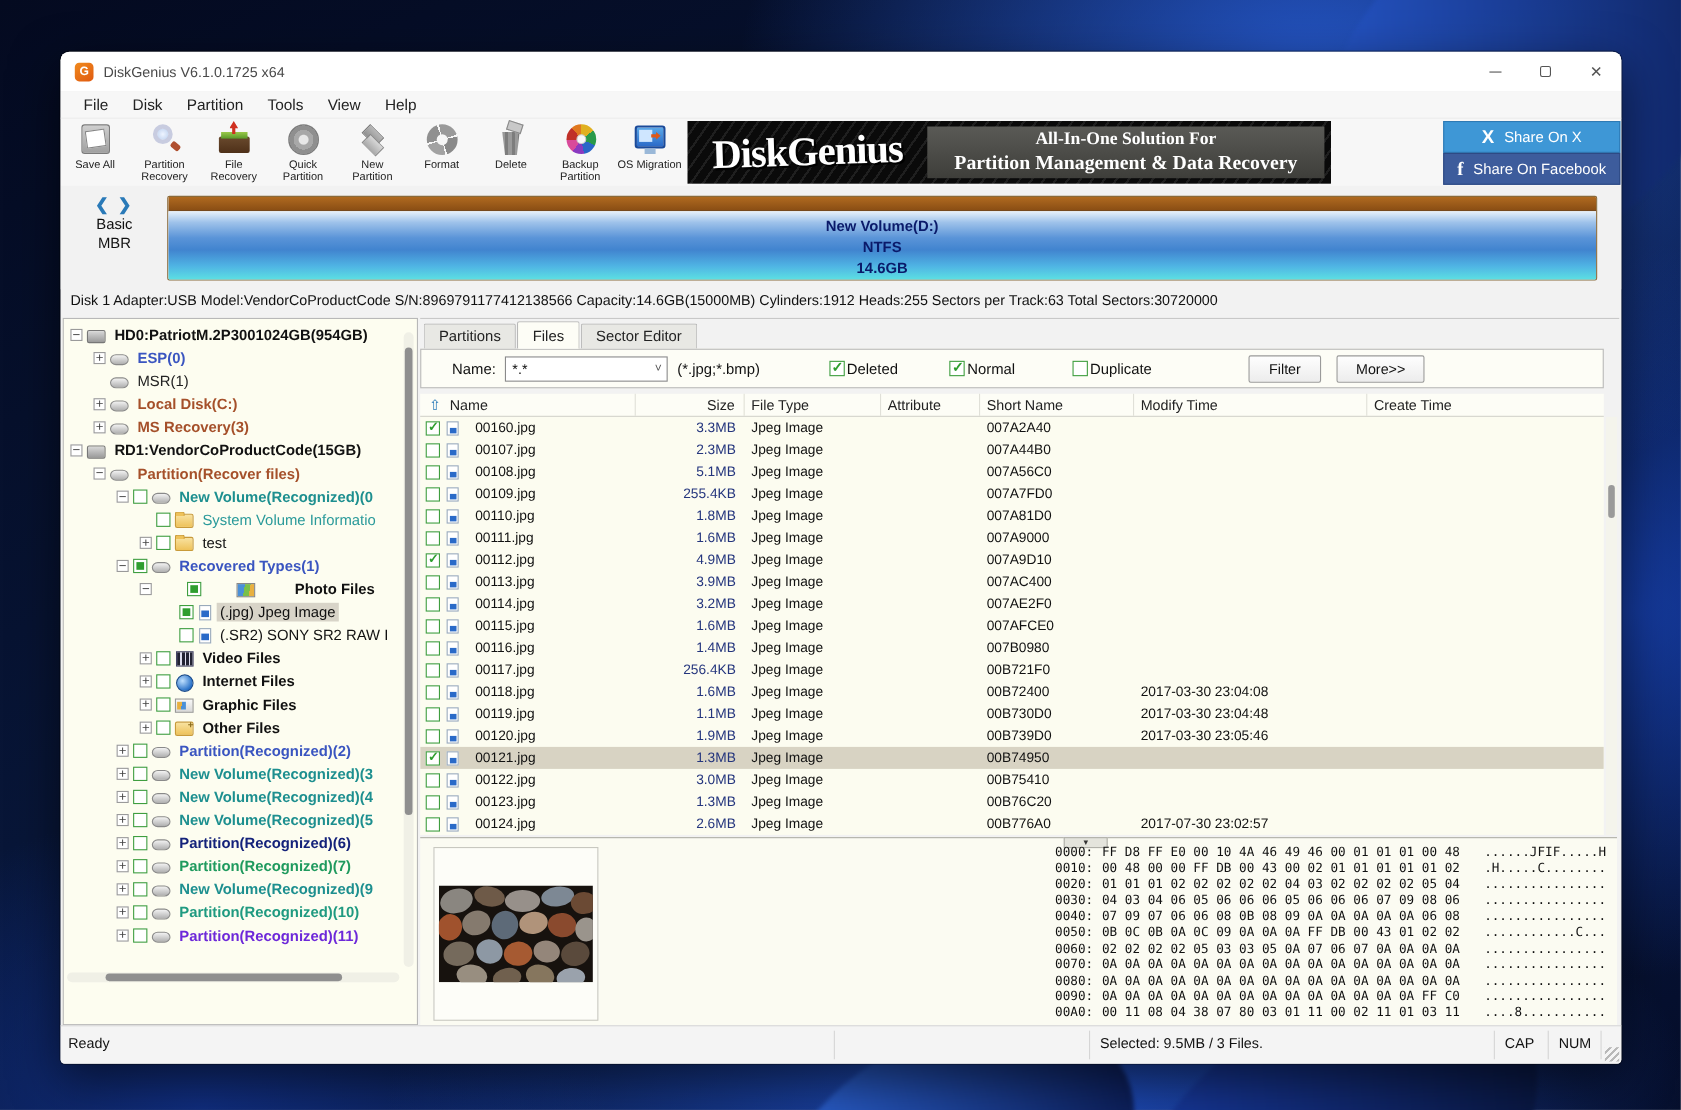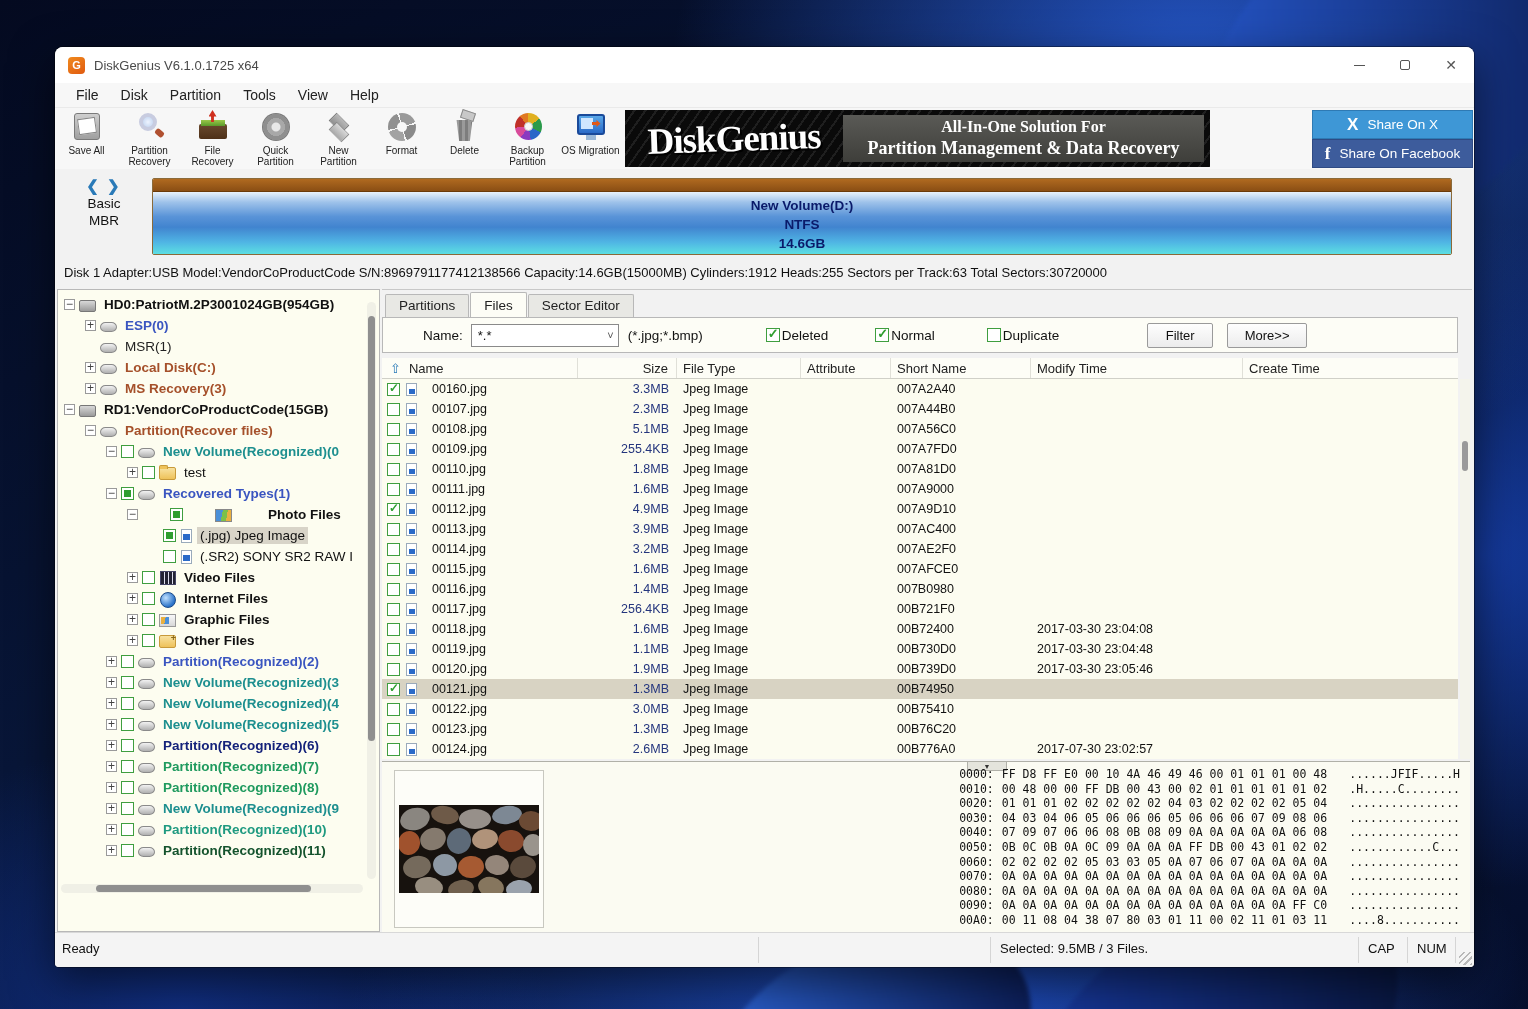--- a/index.html
+++ b/index.html
@@ -148,35 +148,35 @@
   .ticon.zip::after{ content:''; position:absolute; left:7px; top:1px; width:3px; height:12px; background:repeating-linear-gradient(#b8862a 0 2px,#f8e2a0 2px 4px); }
   .ticon.other::before{ top:1px; background:linear-gradient(#f8e2a0,#eec25a); border:1px solid #c89a3a; border-radius:2px; }
   .ticon.other::after{ content:'+'; position:absolute; right:0px; top:-1px; font-size:9px; color:#8a6a1a; }
   .tlabel{ padding:1px 3px; }
   .trow.blue .tlabel{ color:#3a55c0; }
   .trow.brown .tlabel{ color:#a5502a; }
   .trow.teal .tlabel{ color:#1d8f8f; }
   .trow.teal2 .tlabel{ color:#1f9a80; }
   .trow.navy .tlabel{ color:#14227a; }
   .trow.green .tlabel{ color:#1f9a5e; }
-  .trow.orange .tlabel{ color:#14532d; }
+  .trow.orange .tlabel{ color:#6d28d9; }
   .trow.black .tlabel{ color:#111; }
   .trow.gray-reg{ font-weight:normal; } .trow.gray-reg .tlabel{ color:#222; }
   .trow.teal-reg{ font-weight:normal; } .trow.teal-reg .tlabel{ color:#2a9a9a; }
   .trow.black-reg{ font-weight:normal; } .trow.black-reg .tlabel{ color:#111; }
   .trow.selrow .tlabel{ background:#d8d4c8; }
 
   
   .right{ position:absolute; left:327px; top:0; right:2px; bottom:0; background:#f2f2f2; border-top:1px solid #c8c8c8; }
   .tabs{ position:absolute; left:3px; top:3px; height:24px; display:flex; align-items:flex-end; }
   .tab{ font-size:13.5px; color:#222; padding:3px 13px 4px; border:1px solid #b8b8b8; border-bottom:none; background:#e8e8e4; margin-right:1px; border-radius:2px 2px 0 0; }
   .tab.active{ background:#fdfdf6; font-weight:normal; padding-top:5px; position:relative; z-index:2; }
   .filterbar{ position:absolute; left:0; right:14px; top:27px; height:36px; background:#fdfdf6; border:1px solid #b8b8b8; display:flex; align-items:center; }
   .fl{ font-size:13.5px; color:#111; }
-  .name-lab{ margin-left:40px; }
+  .name-lab{ margin-left:28px; }
   .combo{ margin-left:8px; width:148px; height:23px; background:#fff; border:1px solid #8a8a8a; display:flex; align-items:center; position:relative; font-size:13px; padding-left:6px; color:#111; }
   .combo .arr{ position:absolute; right:4px; top:4px; color:#555; font-size:11px; }
   .hint{ margin-left:9px; }
   .fcb{ display:flex; align-items:center; gap:2px; margin-left:0; }
   .fcb .box{ width:14px; height:14px; background:#fff; border:1px solid #3f9e3f; position:relative; }
   .fcb.on .box::after{ content:'✓'; position:absolute; left:1px; top:-3px; color:#2f9e2f; font-size:13px; font-weight:bold; }
   .pos-del{ margin-left:63px; } .pos-nor{ margin-left:47px; } .pos-dup{ margin-left:52px; }
   .fbtn{ height:25px; background:linear-gradient(#fefefe,#ececec); border:1px solid #9a9a9a; border-radius:2px; font-size:13px; color:#111; display:flex; align-items:center; justify-content:center; }
   .btn-filter{ width:66px; margin-left:88px; }
   .btn-more{ width:80px; margin-left:14px; }
@@ -434,20 +434,26 @@
 
             <span class="ticon hdd"></span>
             <span class="tlabel">Partition(Recover files)</span>
           </div>
           <div class="trow teal" style="padding-left: 46px;">
             <span class="exp minus"></span>
             <span class="cb off"></span>
             <span class="ticon hdd"></span>
             <span class="tlabel">New Volume(Recognized)(0</span>
           </div>
+          <div class="trow teal-reg" style="padding-left: 67px;">
+            <span class="exp none"></span>
+            <span class="cb off"></span>
+            <span class="ticon folder"></span>
+            <span class="tlabel">System Volume Informatio</span>
+          </div>
           <div class="trow black-reg" style="padding-left: 67px;">
             <span class="exp plus"></span>
             <span class="cb off"></span>
             <span class="ticon folder"></span>
             <span class="tlabel">test</span>
           </div>
           <div class="trow blue" style="padding-left: 46px;">
             <span class="exp minus"></span>
             <span class="cb on"></span>
             <span class="ticon hdd"></span>
@@ -523,26 +529,20 @@
             <span class="exp plus"></span>
             <span class="cb off"></span>
             <span class="ticon hdd"></span>
             <span class="tlabel">Partition(Recognized)(6)</span>
           </div>
           <div class="trow green" style="padding-left: 46px;">
             <span class="exp plus"></span>
             <span class="cb off"></span>
             <span class="ticon hdd"></span>
             <span class="tlabel">Partition(Recognized)(7)</span>
-          </div>
-          <div class="trow green" style="padding-left: 46px;">
-            <span class="exp plus"></span>
-            <span class="cb off"></span>
-            <span class="ticon hdd"></span>
-            <span class="tlabel">Partition(Recognized)(8)</span>
           </div>
           <div class="trow teal" style="padding-left: 46px;">
             <span class="exp plus"></span>
             <span class="cb off"></span>
             <span class="ticon hdd"></span>
             <span class="tlabel">New Volume(Recognized)(9</span>
           </div>
           <div class="trow teal2" style="padding-left: 46px;">
             <span class="exp plus"></span>
             <span class="cb off"></span>

